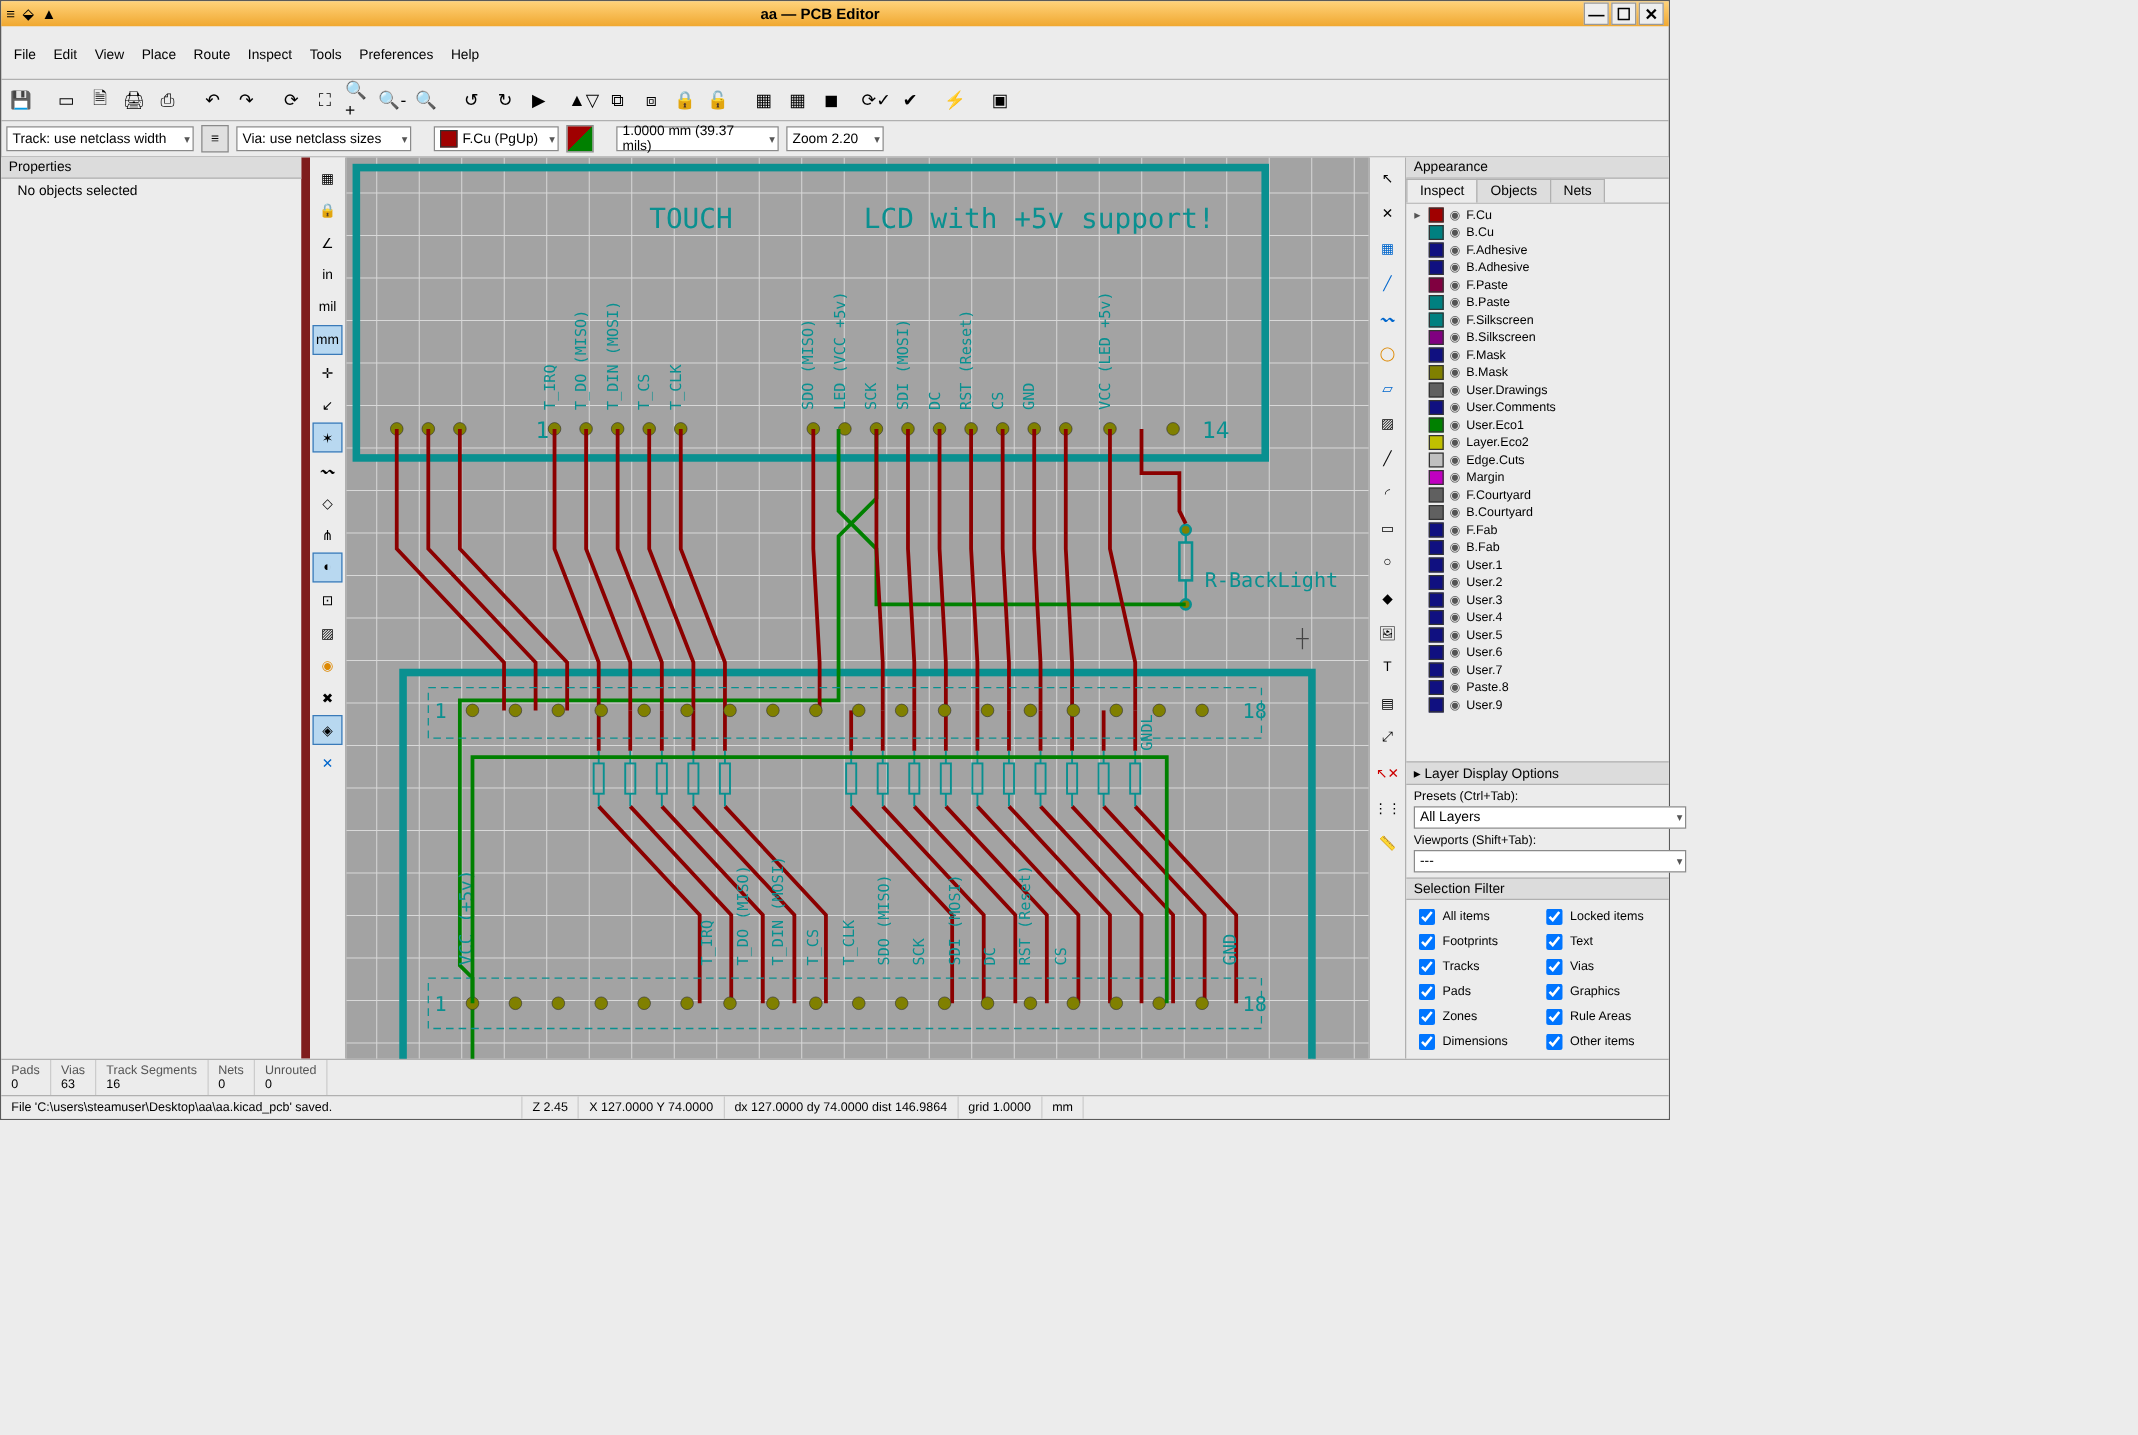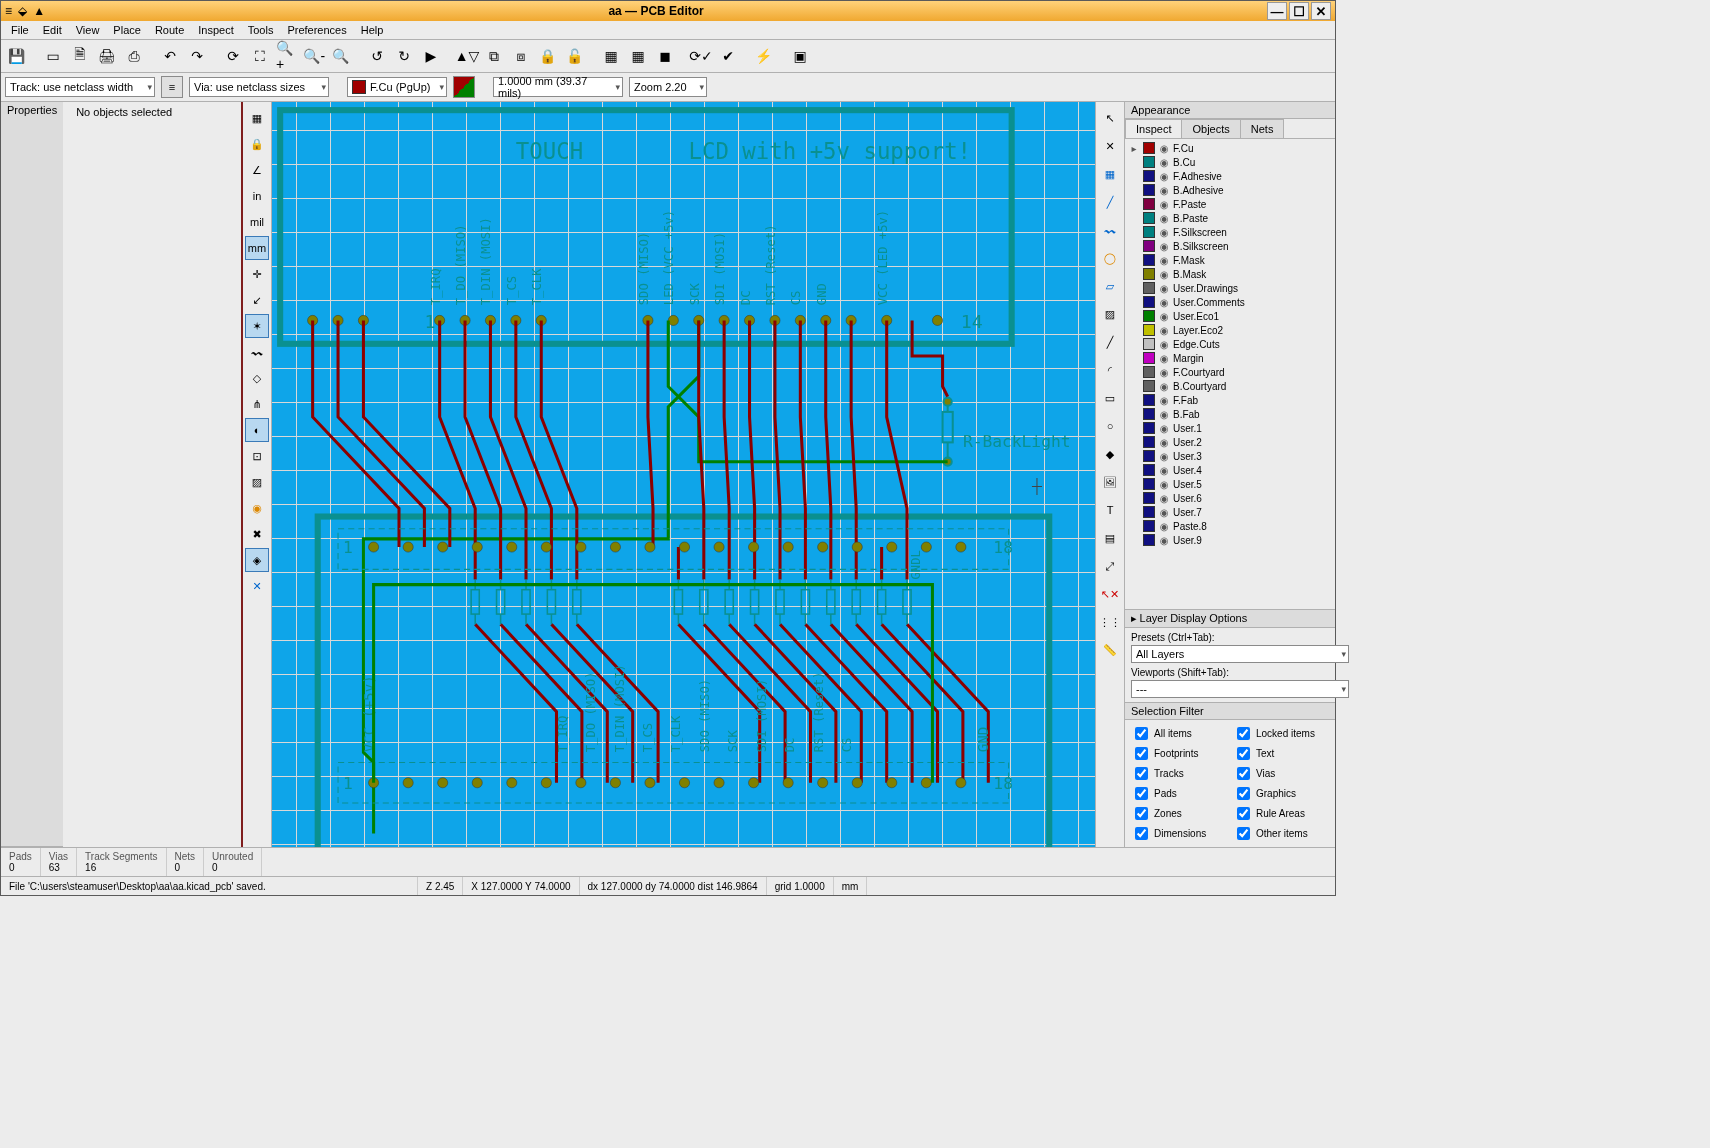--- a/index.html
+++ b/index.html
@@ -2,38 +2,38 @@
 <html><head>
 <meta charset="utf-8">
 <style>
 html,body{margin:0;padding:0;height:100%;font-family:sans-serif;font-size:11px;background:#ececec;color:#000;overflow:hidden}
 .window{width:1334px;height:894px;display:flex;flex-direction:column;border:1px solid #5a5a5a;background:#ececec}
 .titlebar{height:20px;background:linear-gradient(#ffd27a,#f0a830);display:flex;align-items:center;padding:0 4px;font-size:12px}
 .titlebar .left-icons{display:flex;gap:6px}
 .titlebar .title{flex:1;text-align:center;font-weight:bold}
 .titlebar .win-btns{display:flex;gap:2px}
 .titlebar .win-btn{width:18px;height:16px;display:flex;align-items:center;justify-content:center;font-size:13px;font-weight:bold;border:1px solid #999;background:#eee}
-.menubar{height:18px;display:flex;align-items:center;gap:2px;padding:0 4px;border-bottom:1px solid #b0b0b0}
+.menubar{height:18px;display:flex;align-items:flex-end;gap:2px;padding:12px 4px;border-bottom:1px solid #b0b0b0}
 .menubar span{padding:1px 6px}
 .toolbar{height:28px;display:flex;align-items:center;gap:3px;padding:2px 4px;border-bottom:1px solid #b0b0b0}
 .tool-ico{width:22px;height:22px;display:flex;align-items:center;justify-content:center;border:1px solid transparent;font-size:14px}
 .tool-sep{width:6px}
 .optrow{height:24px;display:flex;align-items:center;gap:6px;padding:2px 4px;border-bottom:1px solid #b0b0b0}
 .dropdown{height:18px;border:1px solid #8a8a8a;background:#fff;padding:0 14px 0 4px;display:flex;align-items:center;position:relative;font-size:11px}
 .dropdown:after{content:"▾";position:absolute;right:2px;font-size:9px;color:#555}
 .sq-btn{width:20px;height:20px;border:1px solid #8a8a8a;display:flex;align-items:center;justify-content:center;background:#e0e0e0}
 .color-swatch{width:12px;height:12px;display:inline-block;margin-right:4px;border:1px solid #333}
 .main{flex:1;display:flex;min-height:0}
-.left-panel{width:240px;border-right:2px solid #7f1d1d;display:flex;flex-direction:row;background:#ececec}
+.left-panel{width:240px;border-right:7px solid #7f1d1d;display:flex;flex-direction:column;background:#ececec}
 .panel-title{background:#dcdcdc;padding:2px 6px;border-bottom:1px solid #b0b0b0;font-size:11px}
 .panel-body{padding:4px 13px;font-size:11px}
 .left-tools{width:28px;display:flex;flex-direction:column;align-items:center;gap:2px;padding-top:4px;border-right:1px solid #b0b0b0;background:#ececec}
 .left-tools .lt{width:22px;height:22px;border:1px solid transparent;display:flex;align-items:center;justify-content:center;font-size:11px}
 .left-tools .lt.sel{background:#b8d8f0;border:1px solid #3a7ab8}
-.canvas-wrap{flex:1;position:relative;background:#0ea5e9;overflow:hidden}
+.canvas-wrap{flex:1;position:relative;background:#a3a3a3;overflow:hidden}
 .grid{position:absolute;inset:0;background-image:linear-gradient(#d8d8d8 1px,transparent 1px),linear-gradient(90deg,#d8d8d8 1px,transparent 1px);background-size:34px 34px;background-position:-10px -6px}
 svg.pcb{position:absolute;inset:0}
 .right-tools{width:28px;display:flex;flex-direction:column;align-items:center;gap:4px;padding-top:4px;border-left:1px solid #b0b0b0;background:#ececec}
 .right-tools .rt{width:22px;height:22px;border:1px solid transparent;display:flex;align-items:center;justify-content:center}
 .right-panel{width:210px;border-left:1px solid #b0b0b0;display:flex;flex-direction:column;background:#ececec}
 .tabs{display:flex;border-bottom:1px solid #b0b0b0}
 .tab{padding:3px 10px;border:1px solid #b0b0b0;border-bottom:none;background:#ddd;margin-right:-1px;font-size:11px}
 .tab.active{background:#ececec}
 .layers-list{flex:1;overflow:auto;padding:2px 4px}
 .layer-row{display:flex;align-items:center;gap:4px;height:14px;font-size:10px}

